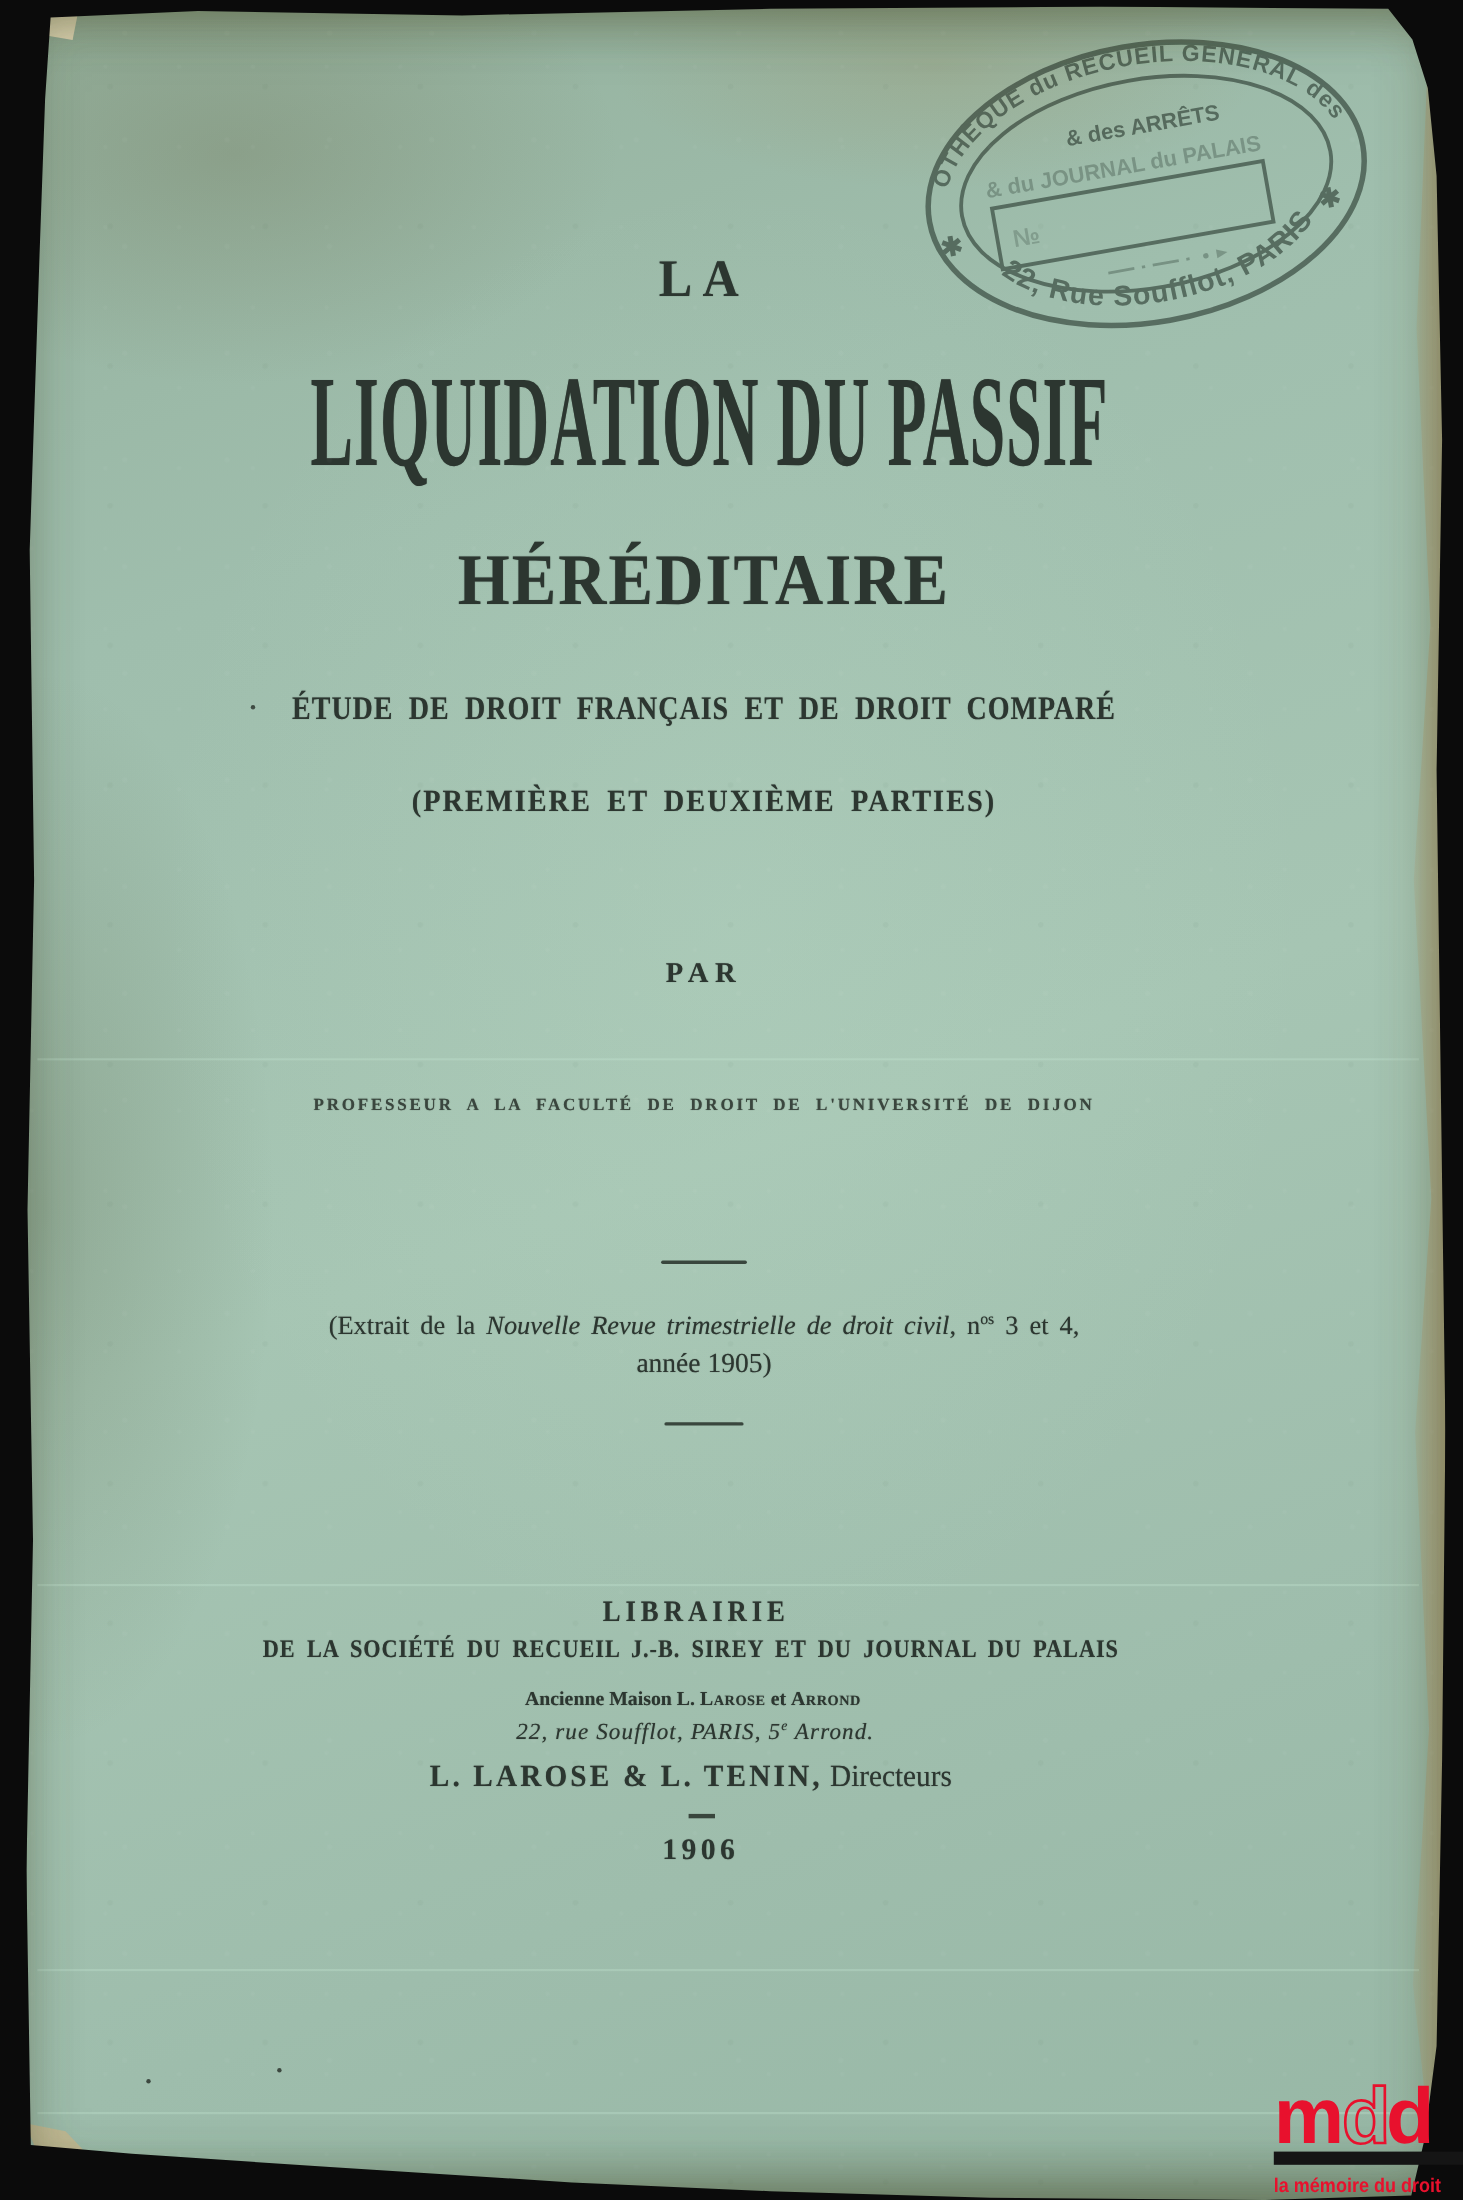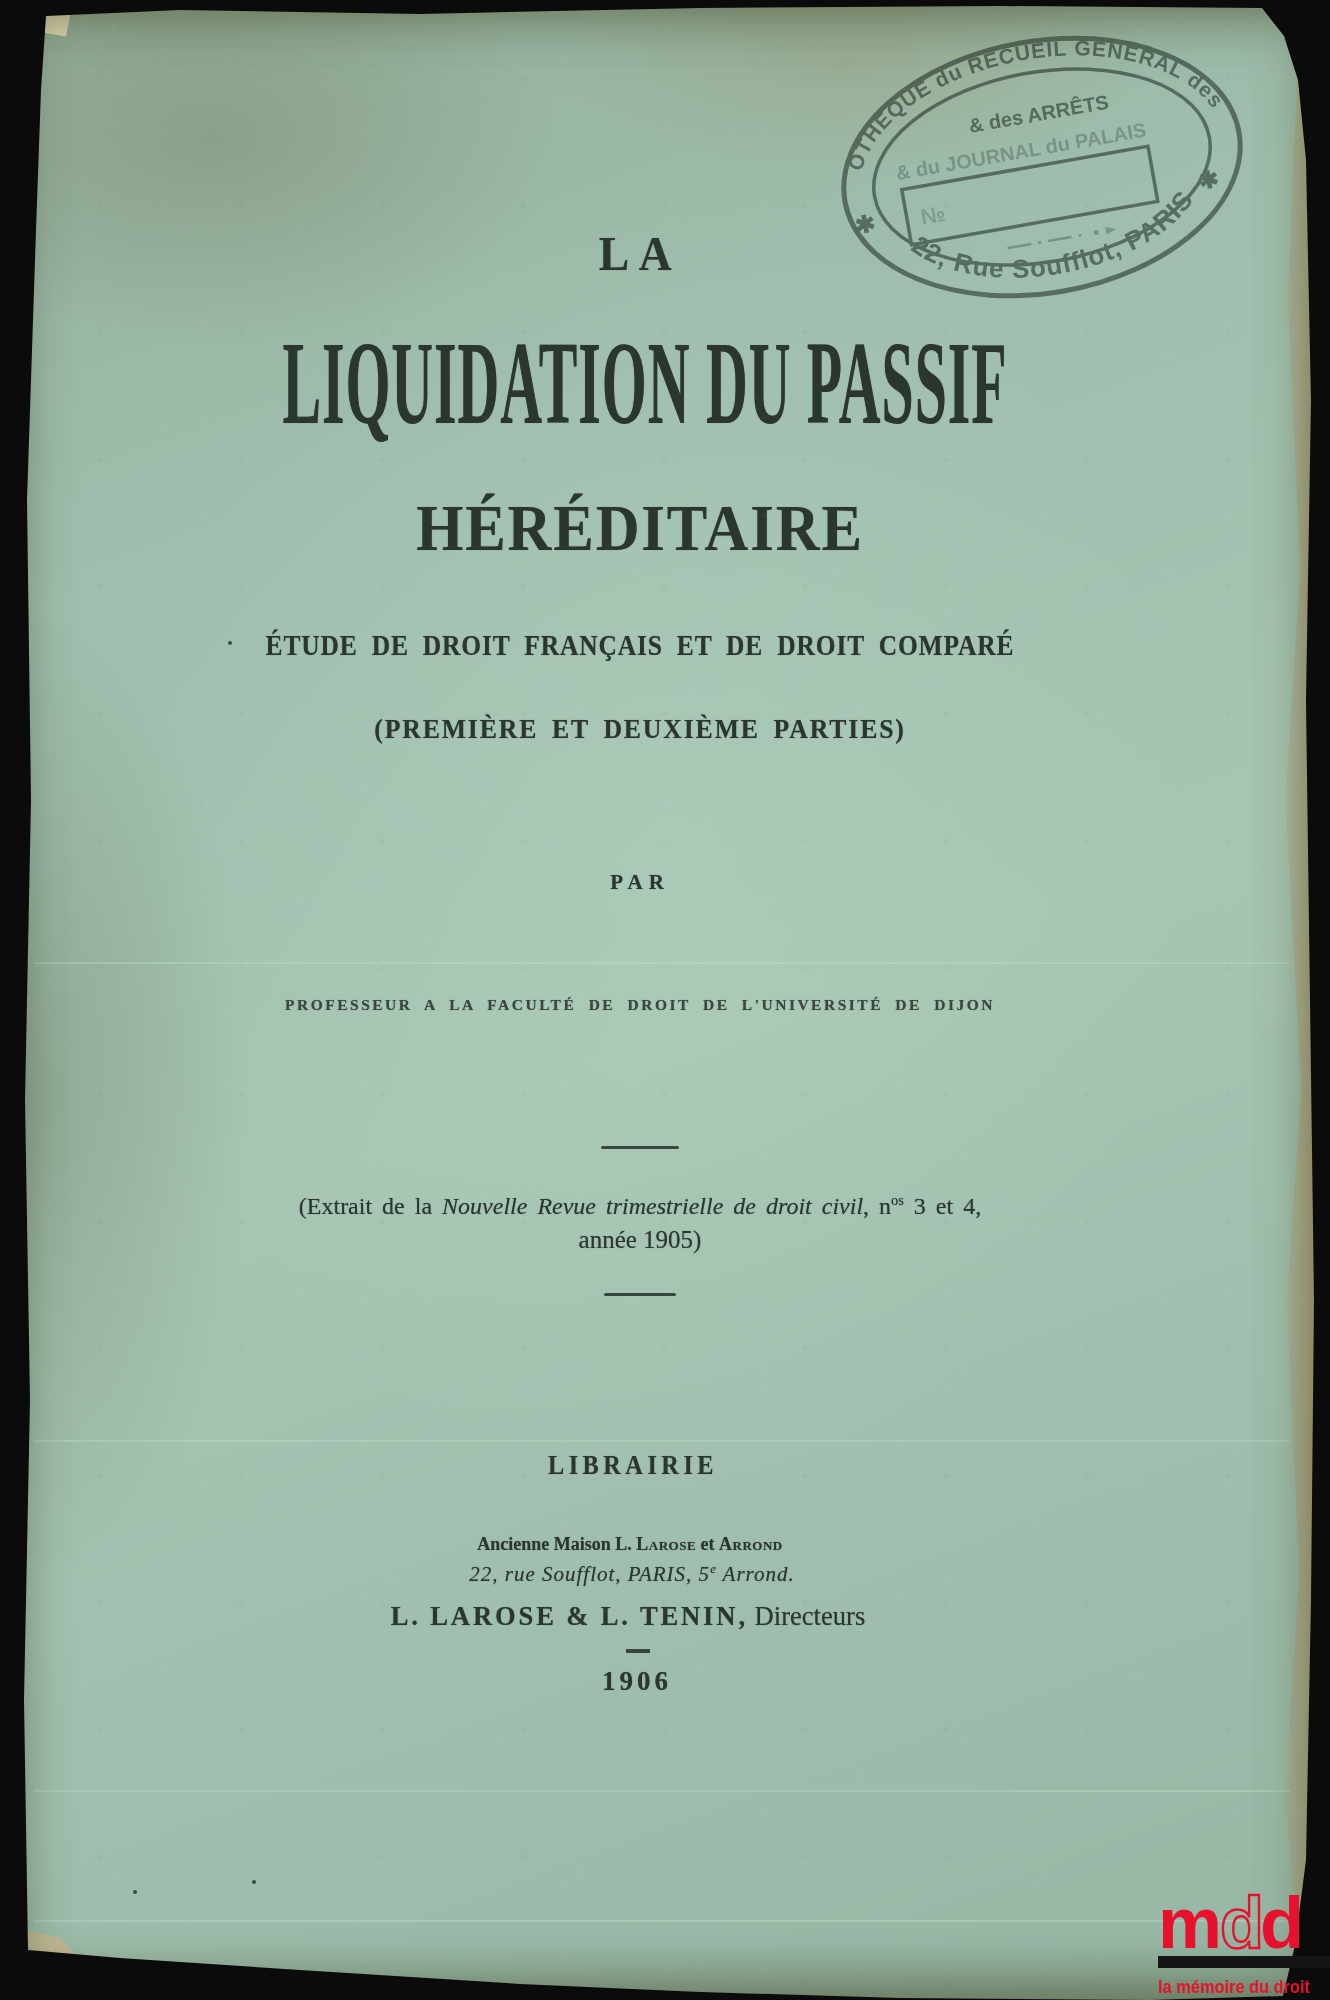--- a/index.html
+++ b/index.html
@@ -43,21 +43,21 @@
   .t-la{top:226px;font-size:48px;font-weight:700;letter-spacing:10px;}
   .t-la .tx{transform:scaleX(.95);}
   .t-main{top:316px;left:645px;font-size:118px;font-weight:700;letter-spacing:2px;}
   .t-main .tx{transform:scaleX(.49);}
   .t-sub{top:490px;font-size:66px;font-weight:700;letter-spacing:2px;}
   .t-sub .tx{transform:scaleX(.92);}
   .t-etude{top:628px;font-size:30px;font-weight:700;letter-spacing:1px;word-spacing:8px;}
   .t-etude .tx{transform:scaleX(.85);}
   .t-parties{top:713px;font-size:28px;font-weight:700;letter-spacing:2px;word-spacing:6px;}
   .t-parties .tx{transform:scaleX(.92);}
-  .t-par{top:870px;font-size:21px;font-weight:700;letter-spacing:6px;text-align:right;}
+  .t-par{top:870px;font-size:26px;font-weight:700;letter-spacing:6px;text-align:right;}
   .t-author{top:922px;font-size:38px;font-weight:700;letter-spacing:4px;
             font-family:"Liberation Sans",sans-serif;color:#333c35;}
   .t-author .tx{transform:scaleX(.75);}
   .t-prof{top:996px;font-size:15.5px;font-weight:700;letter-spacing:2.5px;word-spacing:6px;color:#3a463e;}
   .rule{position:absolute;left:640px;transform:translateX(-50%);height:3px;background:#39463d;border-radius:2px;}
   .rule1{top:1146px;width:78px;}
   .rule2{top:1293px;width:72px;}
   .t-ext1{top:1192px;font-size:24px;word-spacing:4px;}
   .t-ext2{top:1226px;font-size:25px;}
   .it{font-style:italic;}
@@ -174,20 +174,23 @@
     </div>
     <div class="line t-ext2">
       <span class="tx">année 1905)</span>
     </div>
     <div class="rule rule2"></div>
 
     
     <div class="line t-lib">
       <span class="tx">LIBRAIRIE</span>
     </div>
+    <div class="line t-soc">
+      <span class="tx">DE LA SOCIÉTÉ DU RECUEIL J.-B. SIREY ET DU JOURNAL DU PALAIS</span>
+    </div>
     <div class="line t-anc">
       <span class="tx"><span>Ancienne Maison L. </span><span class="sc">Larose</span><span> et </span><span class="sc">Arrond</span></span>
     </div>
     <div class="line t-addr">
       <span class="tx"><span>22, rue Soufflot, PARIS, 5</span><sup>e</sup><span> Arrond.</span></span>
     </div>
     <div class="line t-dir">
       <span class="tx"><span class="names">L. LAROSE &amp; L. TENIN,</span><span> Directeurs</span></span>
     </div>
     <div class="dash"></div>

